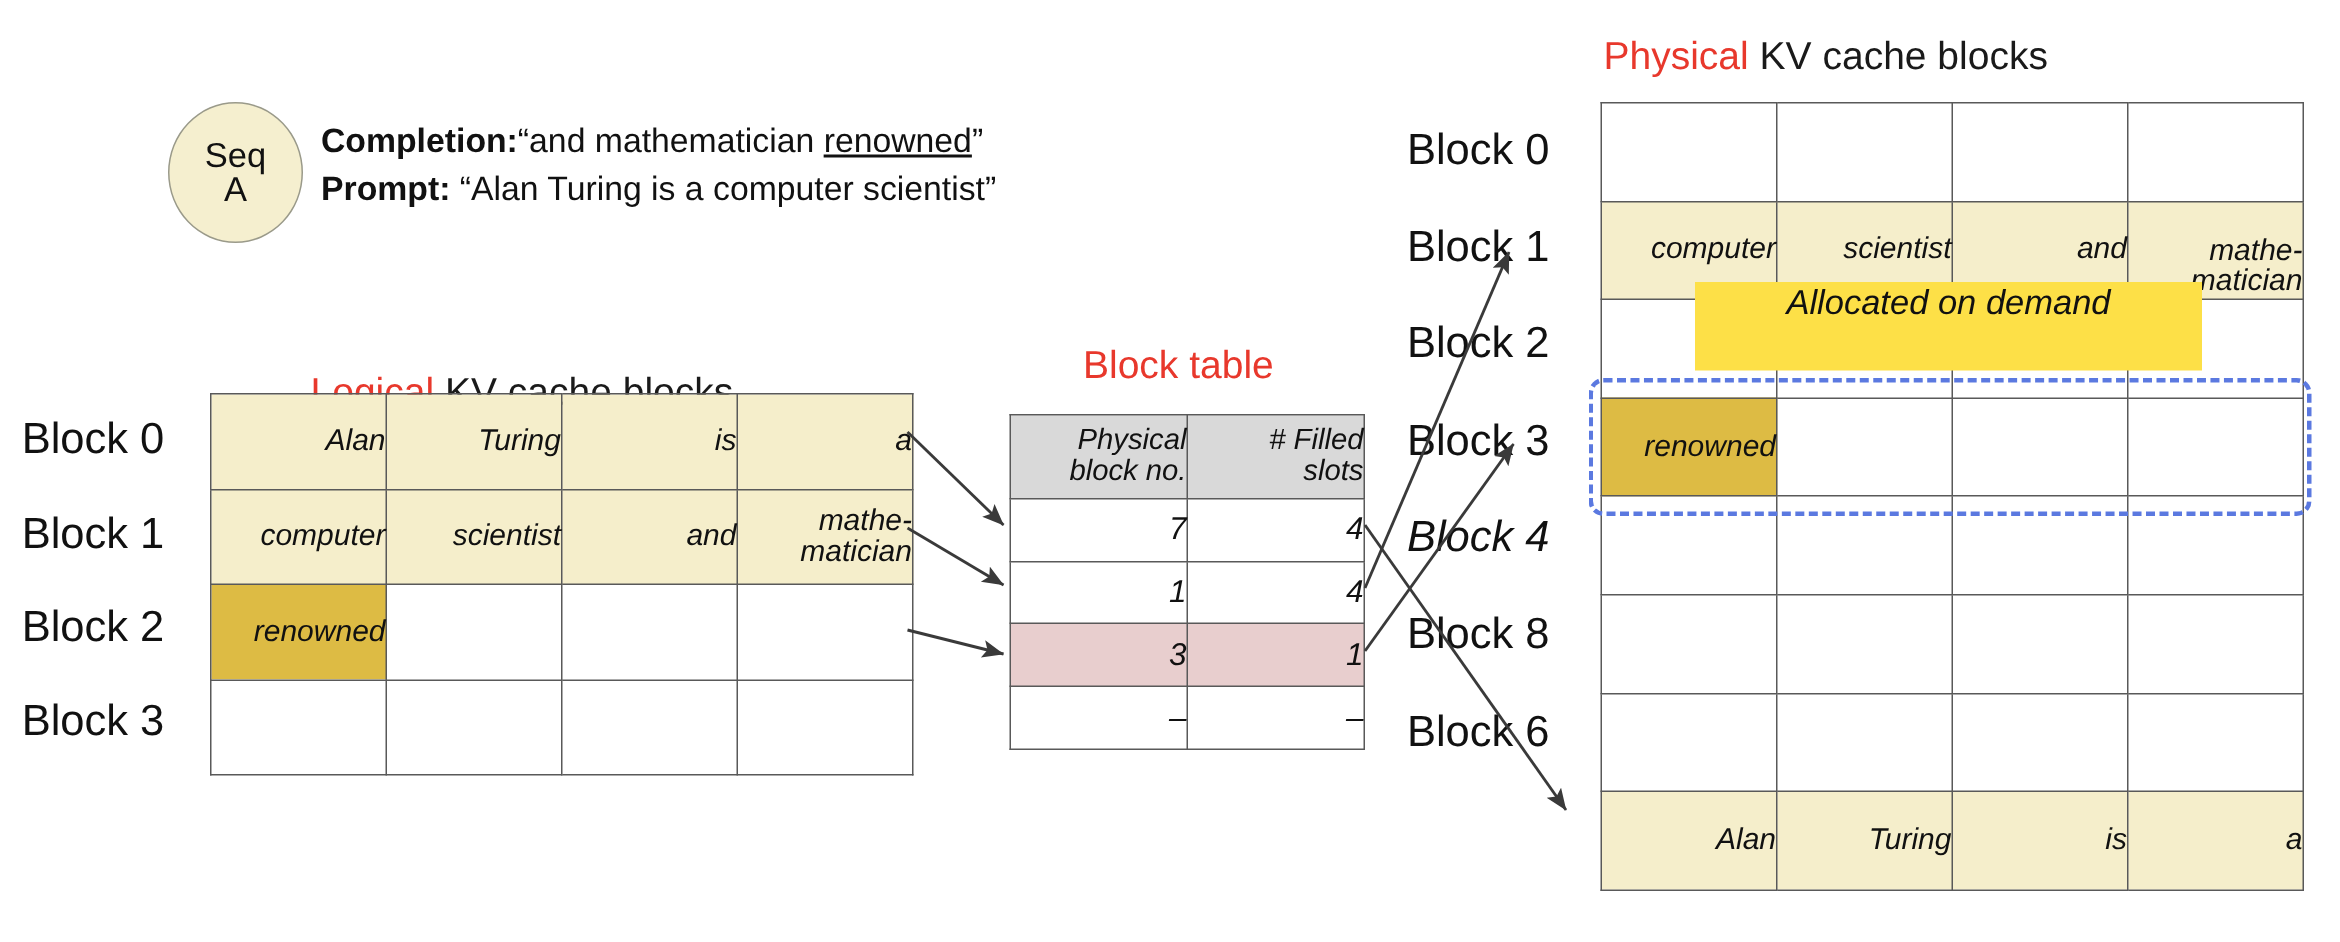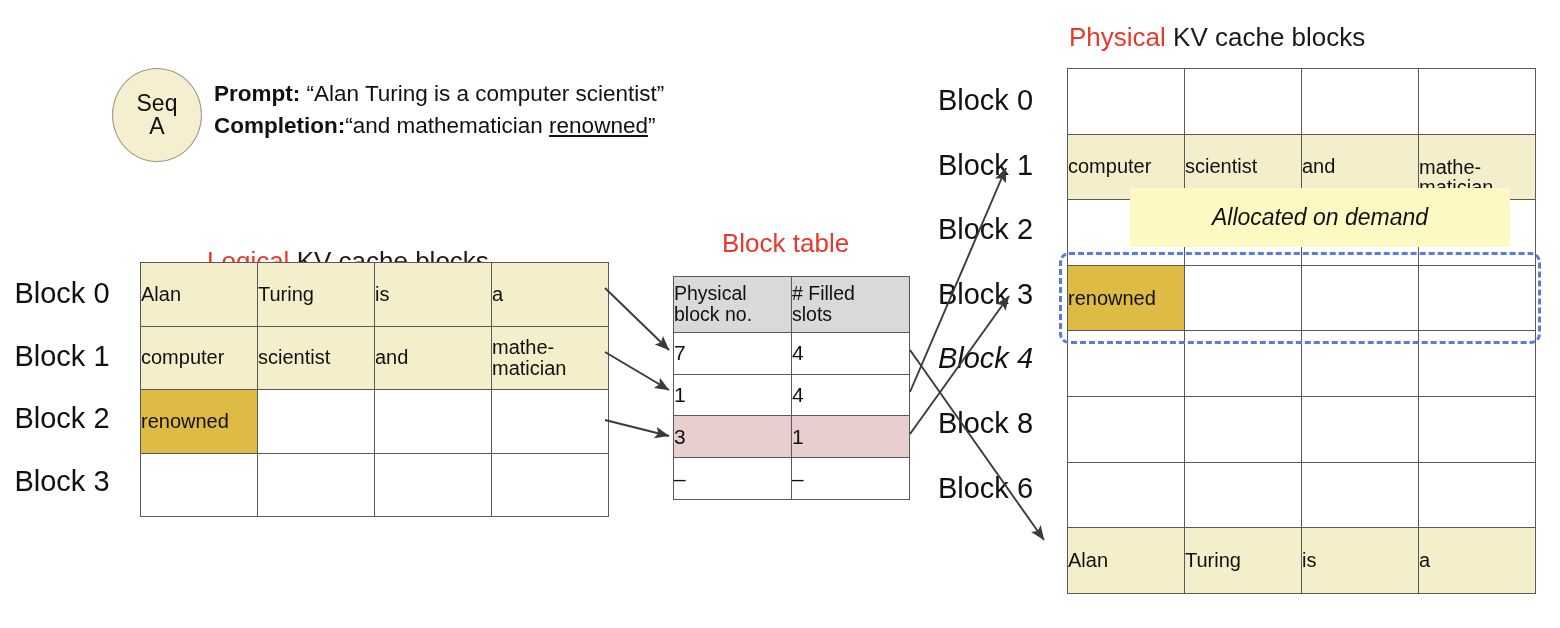--- a/index.html
+++ b/index.html
@@ -24,22 +24,22 @@
   
   .sect-title{font-size:26px;white-space:nowrap;color:#1a1a1a;}
   .sect-title .hi{color:#e8382c;}
   #logical-title{left:207px;top:212px;margin-top:34px;}
   #physical-title{left:1069px;top:22px;}
   #blocktable-title{left:722px;top:228px;}
   
   .grid{border-collapse:collapse;table-layout:fixed;}
   .grid td{
     border:1.4px solid #595959;background:#ffffff;
-    text-align:left;vertical-align:middle;
-    font-size:20px;color:#111;padding:0;
+    text-align:right;vertical-align:middle;
+    font-size:20px;color:#111;padding:0;font-style:italic;
   }
   .cell-filled{background:#f5eecb !important;}
   .cell-active{background:#ddbb44 !important;}
   .cell-empty{background:#ffffff;}
   
   #logical-table{left:140px;top:262px;width:464px;height:250px;}
   #logical-table td{width:116px;height:62.5px;}
   
   #physical-table{left:1067px;top:68px;width:464px;height:517px;}
   #physical-table td{width:116px;height:64.6px;}
@@ -53,22 +53,22 @@
   }
   
   #block-table{left:673px;top:276px;width:234px;height:224px;}
   #block-table td{width:117px;height:37.3px;font-size:21px;}
   #block-table td.hdr{
     background:#d9d9d9;height:46px;font-size:19.5px;line-height:1.08;padding:2px 0;
   }
   #block-table tr.highlight td{background:#e8cece;}
   
   #allocated-callout{
-    left:1130px;top:188px;width:380px;height:59px;background:#fef9c3;
-    display:flex;align-items:center;justify-content:center;
+    left:1130px;top:188px;width:338px;height:59px;background:#fde047;
+    display:flex;align-items:flex-start;justify-content:center;
     font-size:23px;font-style:italic;color:#111;
   }
   
   #dashed-highlight{
     left:1059px;top:252px;width:476px;height:86px;
     border:3px dashed #5b79e0;border-radius:10px;
     pointer-events:none;background:transparent;
   }
   
   #arrow-layer{left:0;top:0;width:1560px;height:628px;pointer-events:none;}
@@ -76,25 +76,25 @@
 </head>
 <body>
 
 <div class="abs" id="seq-badge">
   <span>Seq</span>
   <span>A</span>
 </div>
 
 <div class="abs" id="prompt-block">
   <div>
+    <span class="lbl">Completion:</span><span>“and mathematician </span><u>renowned</u><span>”</span>
+  </div>
+  <div>
     <span class="lbl">Prompt:</span>
     <span>“Alan Turing is a computer scientist”</span>
-  </div>
-  <div>
-    <span class="lbl">Completion:</span><span>“and mathematician </span><u>renowned</u><span>”</span>
   </div>
 </div>
 
 <div class="abs sect-title" id="logical-title">
   <span class="hi">Logical</span><span> KV cache blocks</span>
 </div>
 <div class="abs sect-title" id="physical-title">
   <span class="hi">Physical</span><span> KV cache blocks</span>
 </div>
 <div class="abs sect-title" id="blocktable-title" style="color:#e8382c;"><span>Block table</span></div>

